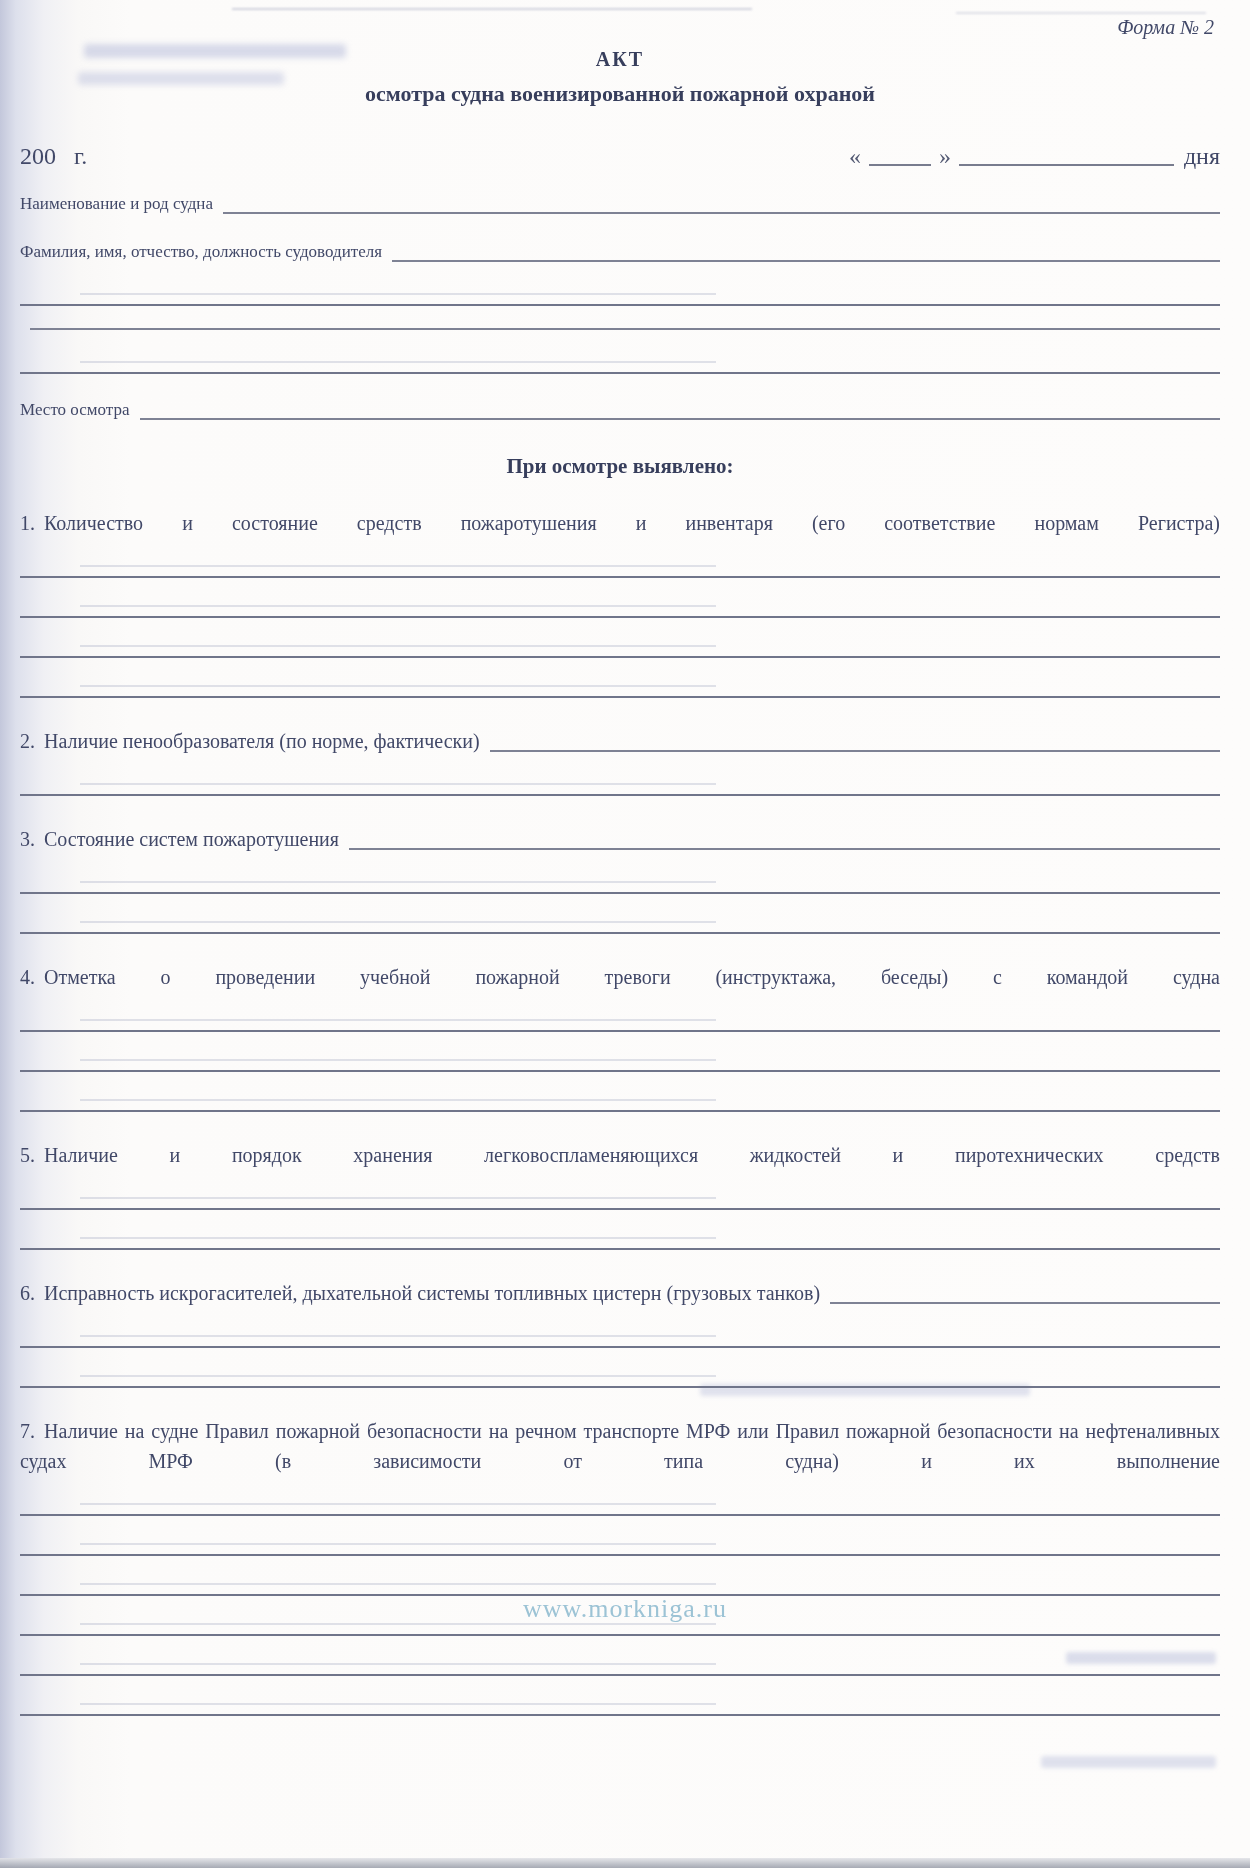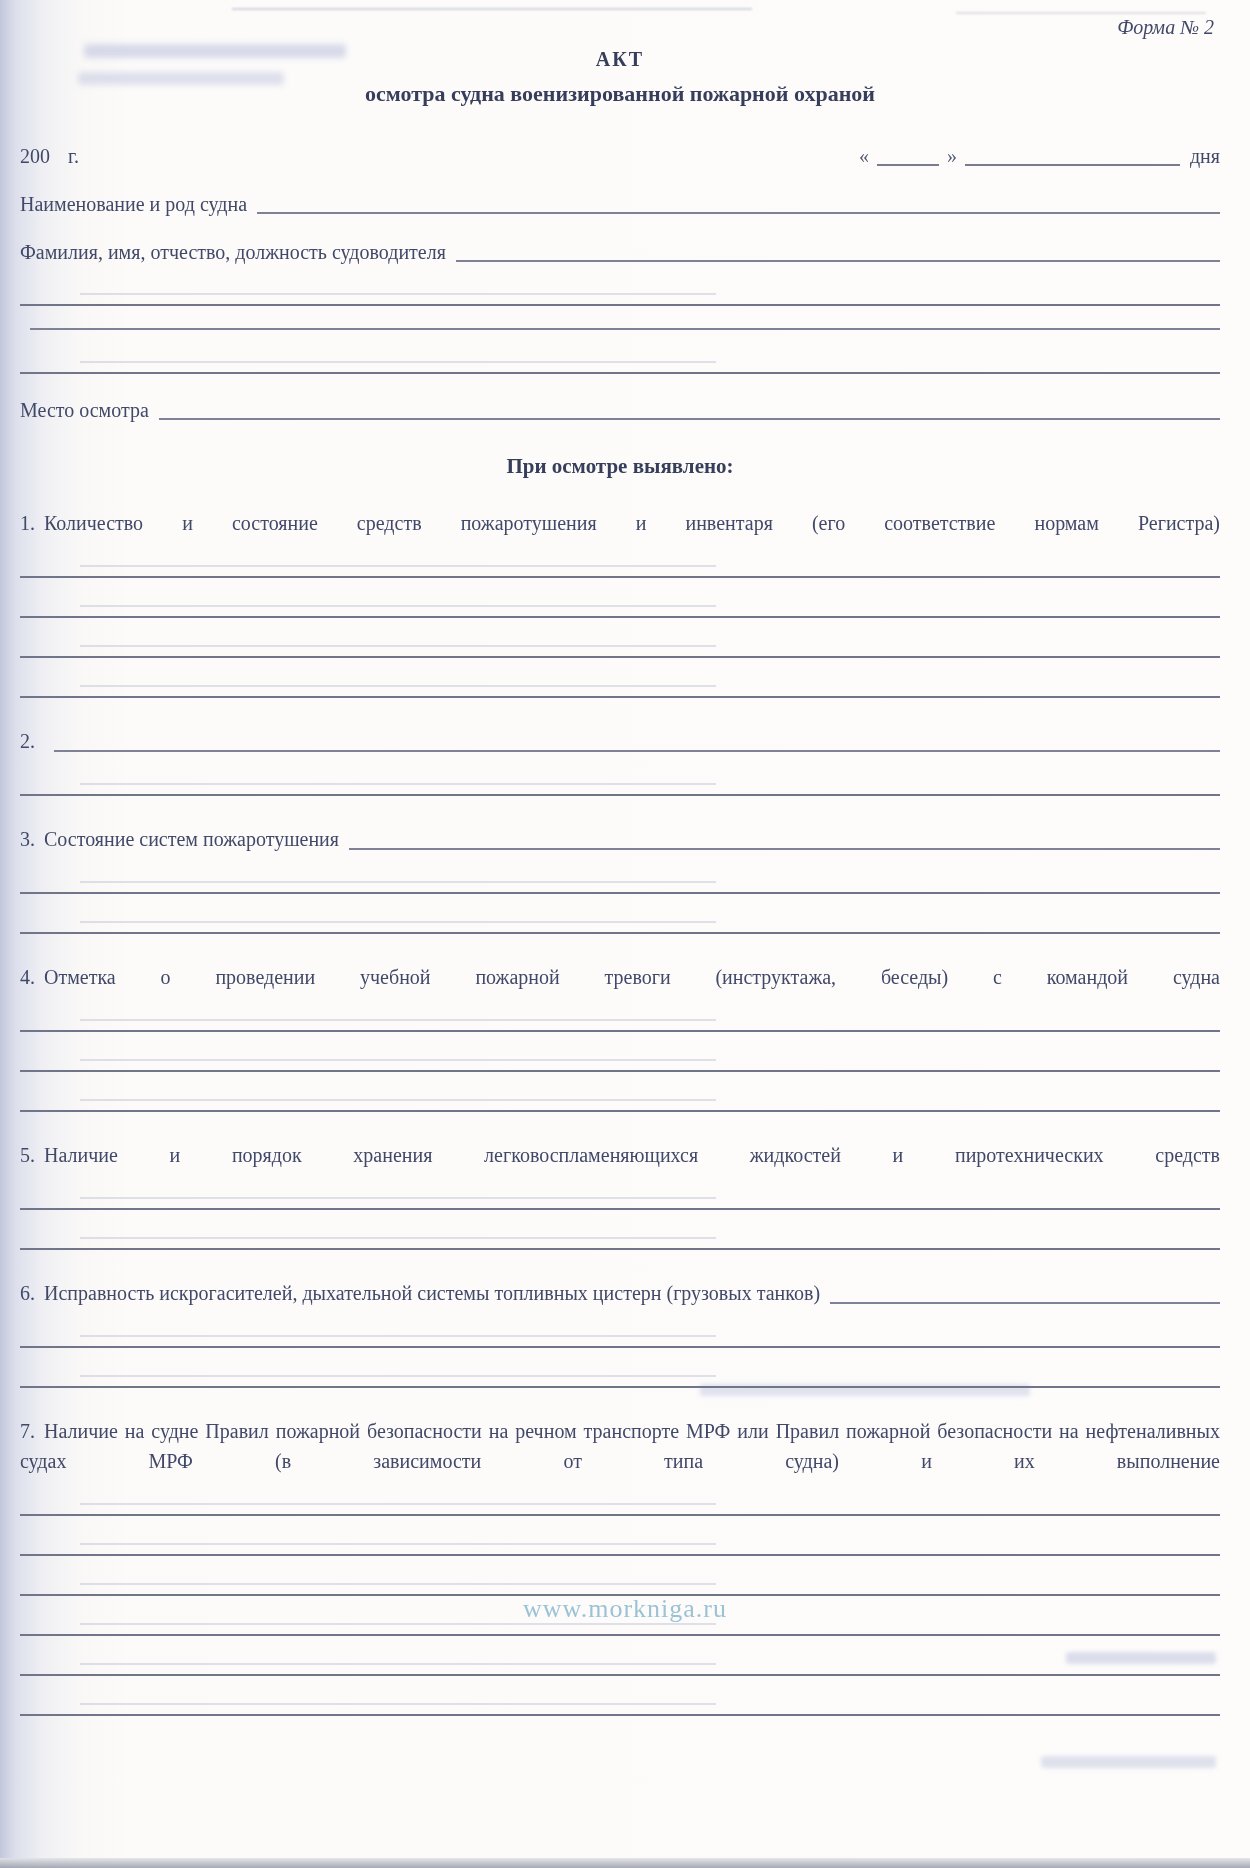--- a/index.html
+++ b/index.html
@@ -27,28 +27,28 @@
   .watermark{
     position:absolute;left:0;right:0;top:1594px;
     text-align:center;font-weight:normal;font-size:26px;letter-spacing:1px;
     color:#9cc3d5;z-index:3;
   }
   
   .content{position:relative;z-index:2;padding:16px 30px 0 20px;}
   .form-no{font-style:italic;font-size:20px;text-align:right;line-height:22px;padding-right:6px;}
   .doc-title{margin:4px 0 0 0;text-align:center;font-size:20px;line-height:34px;font-weight:bold;color:#373e5c;letter-spacing:2px;}
   .doc-subtitle{margin:4px 0 16px 0;text-align:center;font-size:22px;line-height:28px;font-weight:bold;color:#373e5c;}
-  .date-row{margin-top:34px;display:flex;align-items:flex-end;font-size:20px;line-height:28px;}
+  .date-row{margin-top:34px;display:flex;align-items:flex-end;font-size:24px;line-height:28px;}
   .year-group{white-space:nowrap;}
   .year-gap{display:inline-block;width:18px;}
   .date-right{margin-left:auto;display:flex;align-items:flex-end;white-space:nowrap;}
   .q{color:#555b74;padding:0 4px;}
   .short-line{display:inline-block;width:62px;border-bottom:2px solid #787c8e;margin:0 4px 4px 4px;}
   .long-line{display:inline-block;width:215px;border-bottom:2px solid #787c8e;margin:0 10px 4px 4px;}
-  .field-row{margin-top:20px;display:flex;align-items:flex-end;font-size:20px;line-height:28px;justify-content:flex-end;}
+  .field-row{margin-top:20px;display:flex;align-items:flex-end;font-size:17px;line-height:28px;justify-content:flex-end;}
   .field-row.gap-lg{margin-top:22px;}
   .field-label{white-space:nowrap;}
   .fill{flex:1;border-bottom:2px solid #7e8294;margin:0 0 4px 10px;min-width:40px;}
   .blank-line{margin-top:38px;border-bottom:2px solid #70758a;position:relative;}
   .blank-line::before{content:"";position:absolute;left:5%;right:42%;top:-11px;border-top:2px solid rgba(148,154,182,.28);}
   .findings-heading{margin-top:28px;text-align:center;font-weight:bold;font-size:21px;line-height:28px;color:#373e5c;}
   .finding{margin-top:28px;font-size:20px;line-height:30px;}
   p.finding{margin-bottom:0;text-align:justify;text-align-last:justify;}
   .finding.row{display:flex;align-items:flex-end;}
   .fnum{margin-right:9px;white-space:nowrap;}
@@ -125,20 +125,21 @@
     <p class="finding"><span class="fnum">1.</span><span class="ftext">Количество и состояние средств пожаротушения и инвентаря (его соответствие нормам Регистра)</span></p>
     <div class="blanks">
         <div class="blank-line"></div>
         <div class="blank-line"></div>
         <div class="blank-line"></div>
         <div class="blank-line"></div>
       </div>
 
     <div class="finding row">
       <span class="fnum">2.</span>
+        <span class="ftext">Наличие пенообразователя (по норме, фактически)</span>
         <span class="fill"></span>
     </div>
     <div class="blanks">
         <div class="blank-line"></div>
       </div>
 
     <div class="finding row">
       <span class="fnum">3.</span>
         <span class="ftext">Состояние систем пожаротушения</span>
         <span class="fill"></span>

